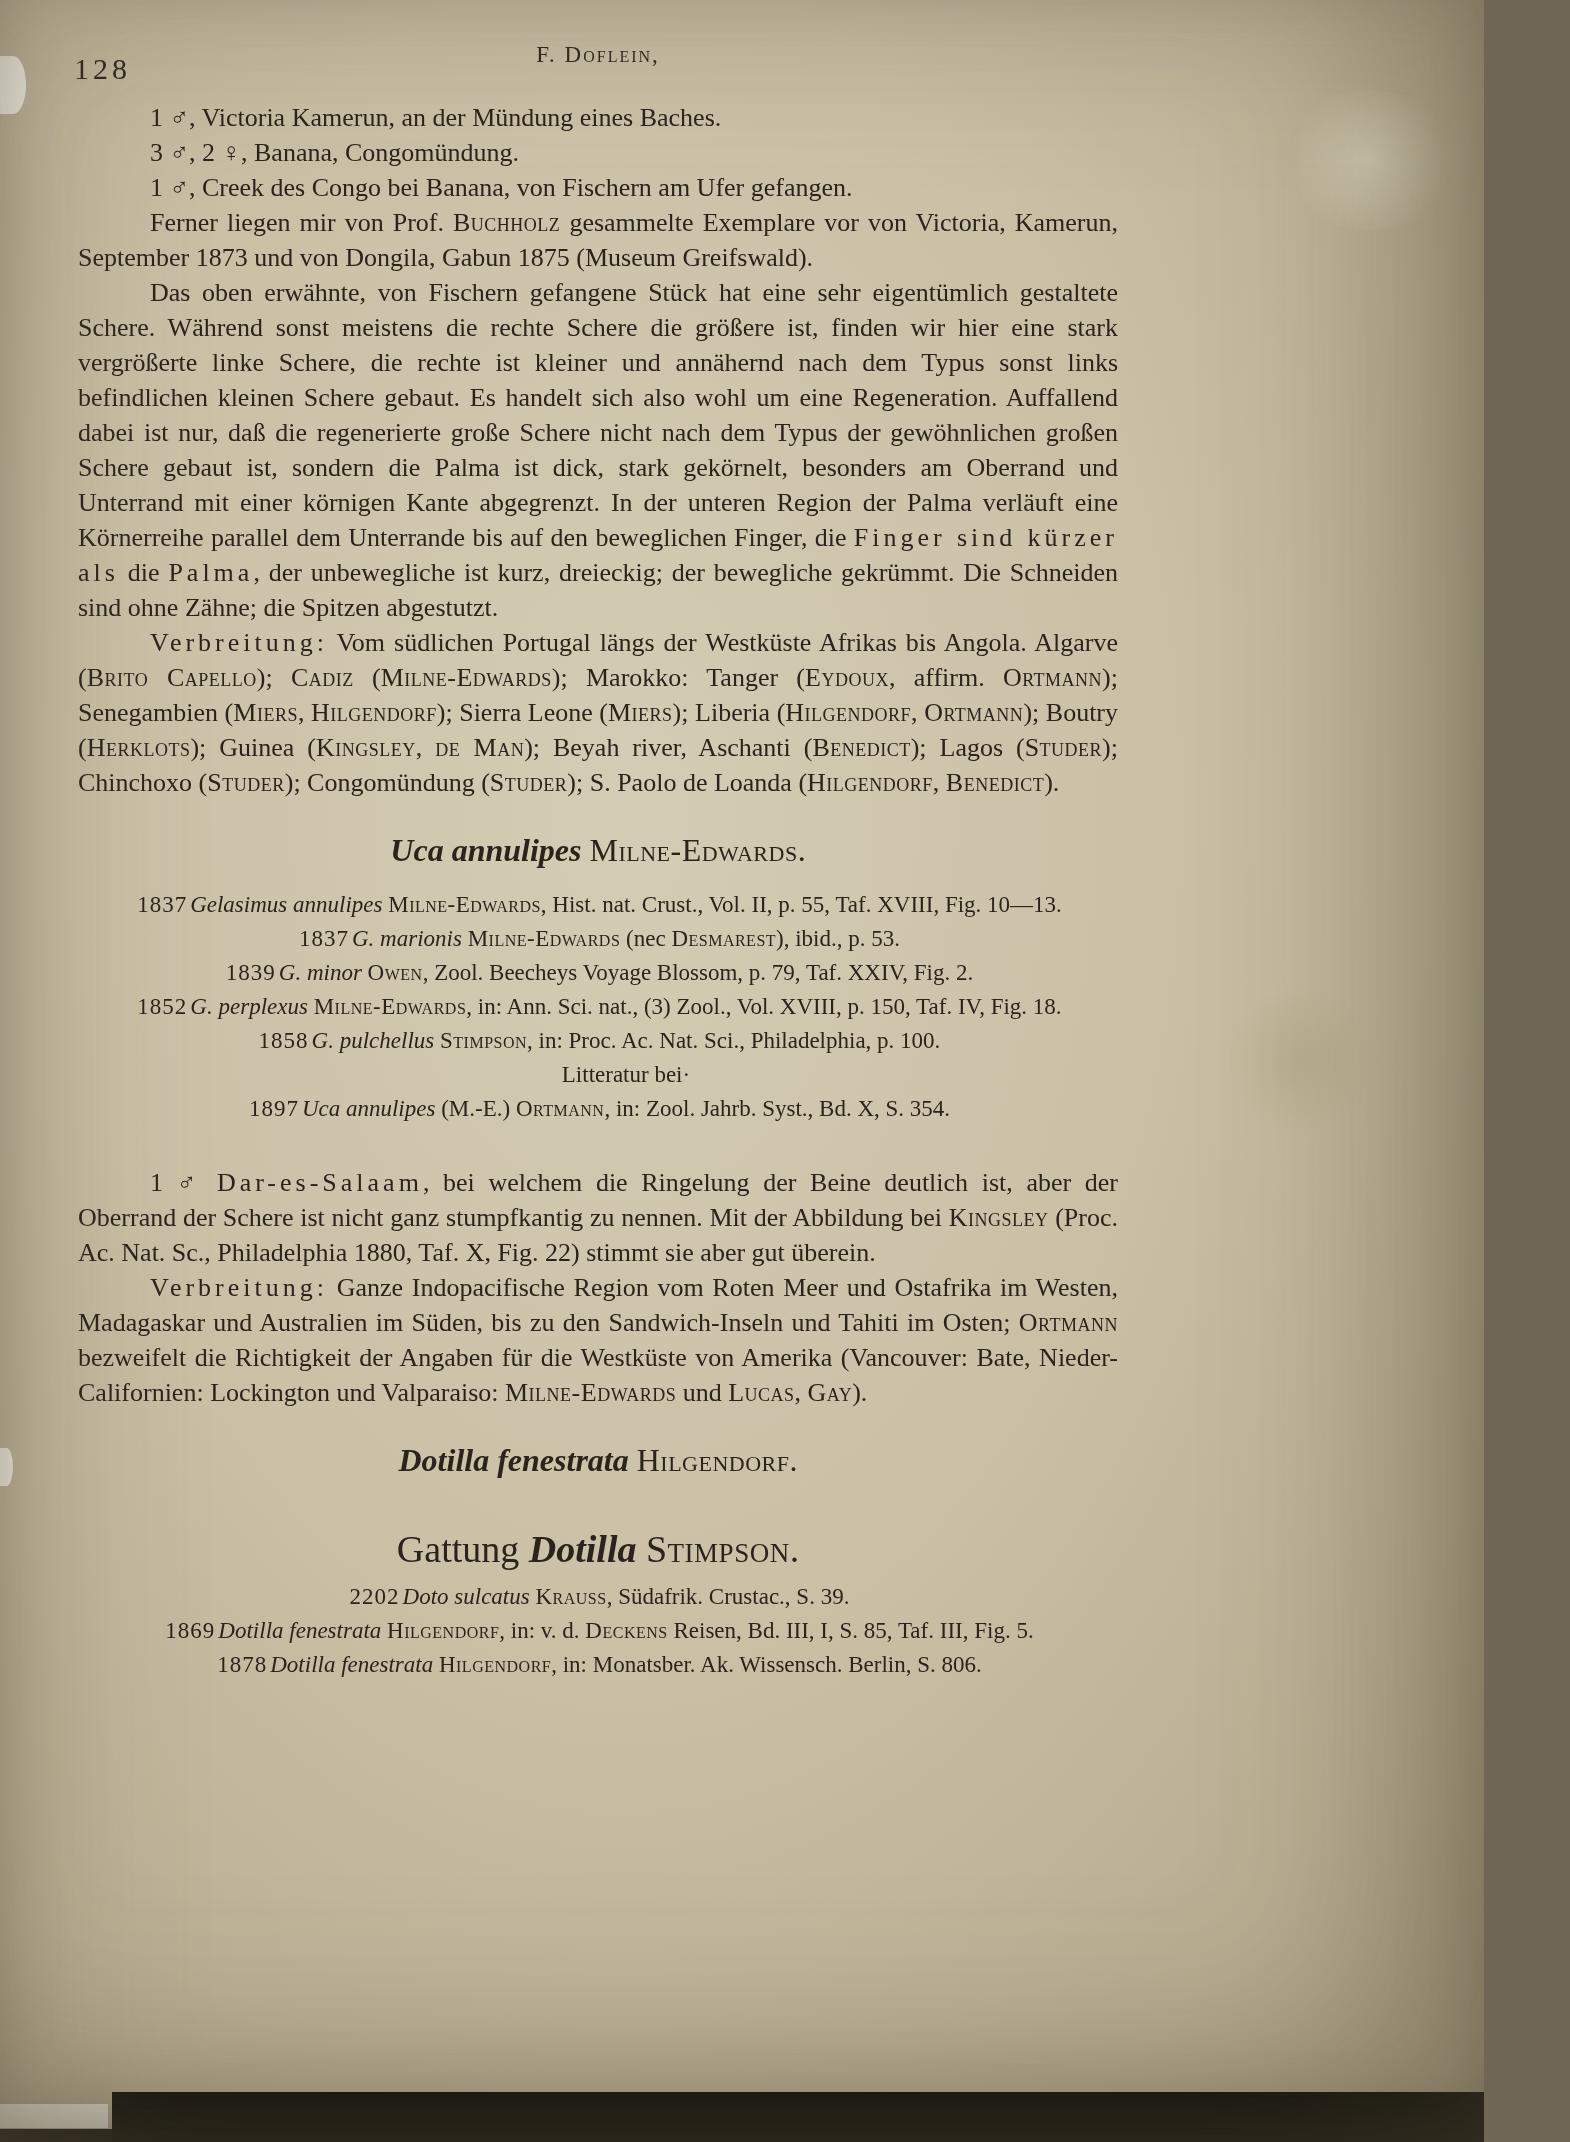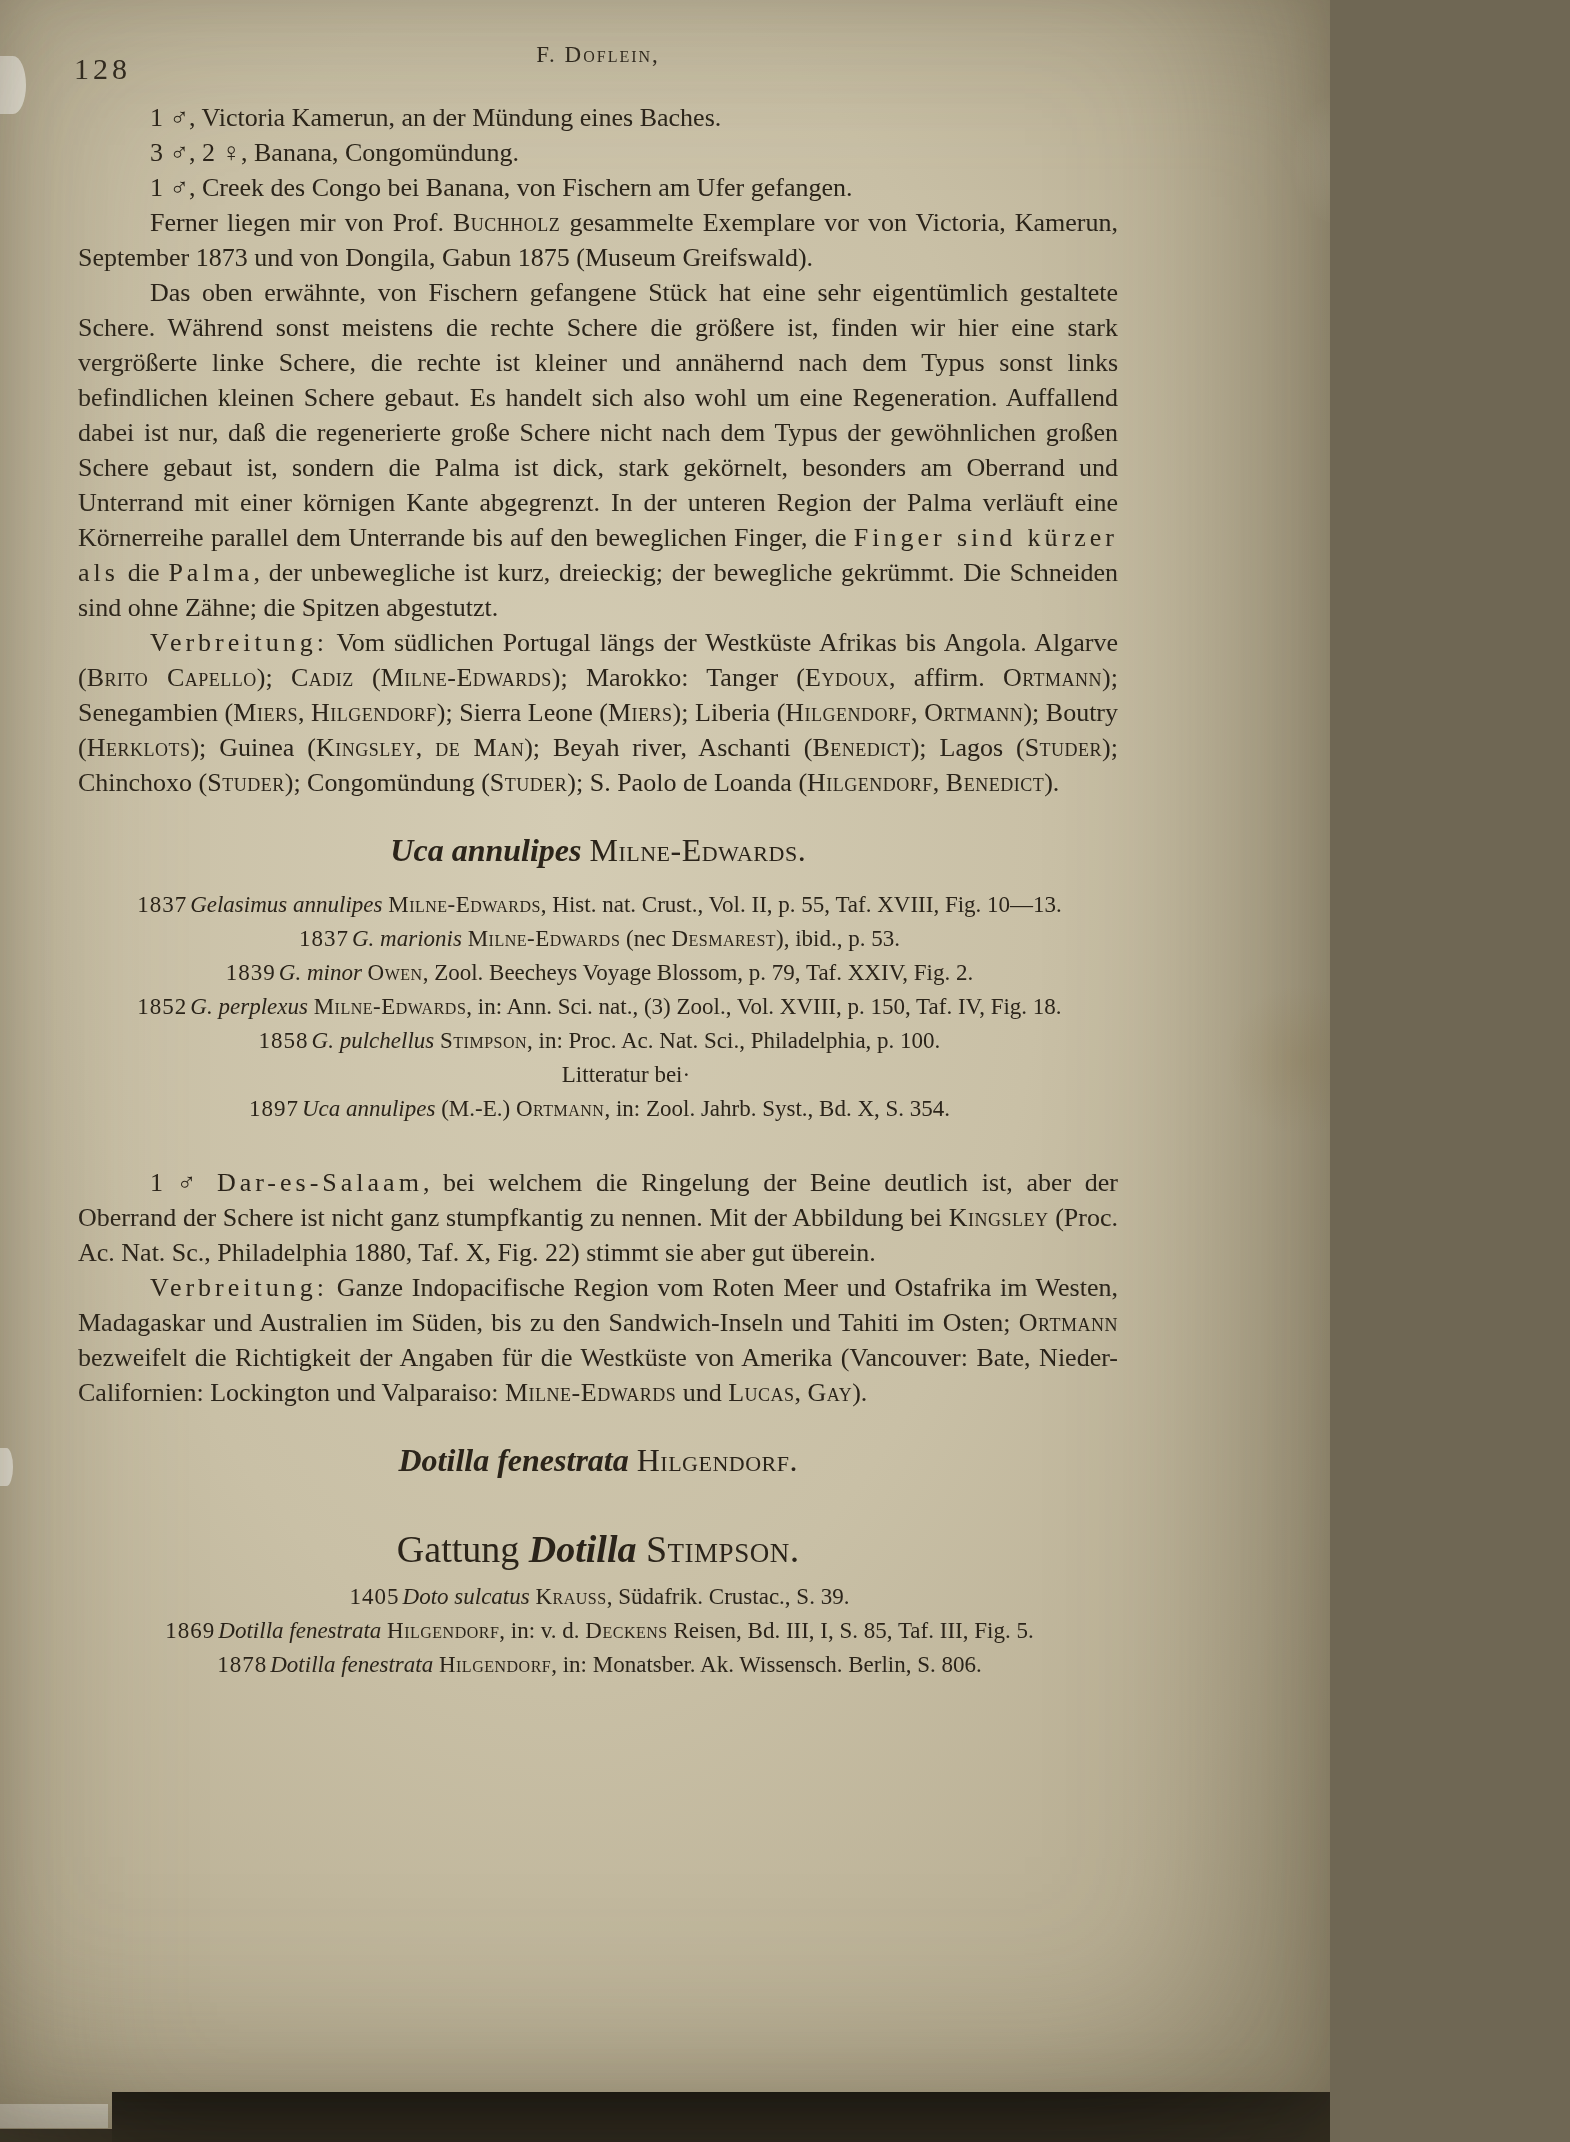--- a/index.html
+++ b/index.html
@@ -4,21 +4,21 @@
 <style>
   :root{
     --paper:#c9c0a6;
     --paper-light:#d4ccb4;
     --paper-dark:#a69c81;
     --ink:#2b241a;
   }
   *{box-sizing:border-box;}
   body{margin:0;background:#6f6754;font-family:"Liberation Serif","DejaVu Serif",serif;}
   .scan{
-    position:relative;width:1330px;height:2142px;overflow:hidden;color:var(--ink);
+    position:relative;width:1484px;height:2142px;overflow:hidden;color:var(--ink);
     background:radial-gradient(ellipse at 42% 38%, var(--paper-light) 0%, var(--paper) 45%, #b8ae93 78%, var(--paper-dark) 100%);
   }
   .scan::after{
     content:'';position:absolute;inset:0;pointer-events:none;
     box-shadow:inset -90px -70px 180px rgba(80,70,50,.38), inset 60px 40px 150px rgba(115,105,80,.22), inset 0 -30px 60px rgba(70,60,45,.25);
   }
   .page-number{position:absolute;left:74px;top:52px;font-size:30px;letter-spacing:4px;}
   .running-header{position:absolute;left:78px;top:42px;width:1040px;text-align:center;font-size:23px;font-variant:small-caps;letter-spacing:2px;}
   .content{position:absolute;left:78px;top:100px;width:1040px;font-size:26px;line-height:35px;}
   .block{margin:0;}
@@ -69,20 +69,20 @@
       <div class="block ref"><span class="ref-year">1837</span><span class="ref-text"><span class="run-i">G. marionis</span><span class="run"> </span><span class="run-sc">Milne-Edwards</span><span class="run"> (nec </span><span class="run-sc">Desmarest</span><span class="run">), ibid., p. 53.</span></span></div>
       <div class="block ref"><span class="ref-year">1839</span><span class="ref-text"><span class="run-i">G. minor</span><span class="run"> </span><span class="run-sc">Owen</span><span class="run">, Zool. Beecheys Voyage Blossom, p. 79, Taf. XXIV, Fig. 2.</span></span></div>
       <div class="block ref"><span class="ref-year">1852</span><span class="ref-text"><span class="run-i">G. perplexus</span><span class="run"> </span><span class="run-sc">Milne-Edwards</span><span class="run">, in: Ann. Sci. nat., (3) Zool., Vol. XVIII, p. 150, Taf. IV, Fig. 18.</span></span></div>
       <div class="block ref"><span class="ref-year">1858</span><span class="ref-text"><span class="run-i">G. pulchellus</span><span class="run"> </span><span class="run-sc">Stimpson</span><span class="run">, in: Proc. Ac. Nat. Sci., Philadelphia, p. 100.</span></span></div>
       <div class="block ref"><span class="ref-year"></span><span class="ref-text"><span class="run">Litteratur bei·</span></span></div>
       <div class="block ref"><span class="ref-year">1897</span><span class="ref-text"><span class="run-i">Uca annulipes</span><span class="run"> (M.-E.) </span><span class="run-sc">Ortmann</span><span class="run">, in: Zool. Jahrb. Syst., Bd. X, S. 354.</span></span></div>
       <div class="block para"><span class="run">1 ♂ </span><span class="run-sp">Dar-es-Salaam</span><span class="run">, bei welchem die Ringelung der Beine deutlich ist, aber der Oberrand der Schere ist nicht ganz stumpfkantig zu nennen.  Mit der Abbildung bei </span><span class="run-sc">Kingsley</span><span class="run"> (Proc. Ac. Nat. Sc., Philadelphia 1880, Taf. X, Fig. 22) stimmt sie aber gut überein.</span></div>
       <div class="block para"><span class="run-sp">Verbreitung:</span><span class="run"> Ganze Indopacifische Region vom Roten Meer und Ostafrika im Westen, Madagaskar und Australien im Süden, bis zu den Sandwich-Inseln und Tahiti im Osten; </span><span class="run-sc">Ortmann</span><span class="run"> bezweifelt die Richtigkeit der Angaben für die Westküste von Amerika (Vancouver: Bate, Nieder-Californien: Lockington und Valparaiso: </span><span class="run-sc">Milne-Edwards</span><span class="run"> und </span><span class="run-sc">Lucas</span><span class="run">, </span><span class="run-sc">Gay</span><span class="run">).</span></div>
       <div class="block species-heading"><span class="run-bi">Dotilla fenestrata</span><span class="run"> </span><span class="run-sc">Hilgendorf</span><span class="run">.</span></div>
       <div class="block genus-heading"><span class="run">Gattung </span><span class="run-bi">Dotilla</span><span class="run"> </span><span class="run-sc">Stimpson</span><span class="run">.</span></div>
-      <div class="block ref"><span class="ref-year">1405</span><span class="ref-text"><span class="run-i">Doto sulcatus</span><span class="run"> </span><span class="run-sc">Krauss</span><span class="run">, Südafrik. Crustac., S. 39.</span></span></div>
+      <div class="block ref"><span class="ref-year">2202</span><span class="ref-text"><span class="run-i">Doto sulcatus</span><span class="run"> </span><span class="run-sc">Krauss</span><span class="run">, Südafrik. Crustac., S. 39.</span></span></div>
       <div class="block ref"><span class="ref-year">1869</span><span class="ref-text"><span class="run-i">Dotilla fenestrata</span><span class="run"> </span><span class="run-sc">Hilgendorf</span><span class="run">, in: v. d. </span><span class="run-sc">Deckens</span><span class="run"> Reisen, Bd. III, I, S. 85, Taf. III, Fig. 5.</span></span></div>
       <div class="block ref"><span class="ref-year">1878</span><span class="ref-text"><span class="run-i">Dotilla fenestrata</span><span class="run"> </span><span class="run-sc">Hilgendorf</span><span class="run">, in: Monatsber. Ak. Wissensch. Berlin, S. 806.</span></span></div>
     </div>
 
   <div class="bottom-bar"></div>
   <div class="bottom-bar-left"></div>
 </div>
 
 </body></html>

